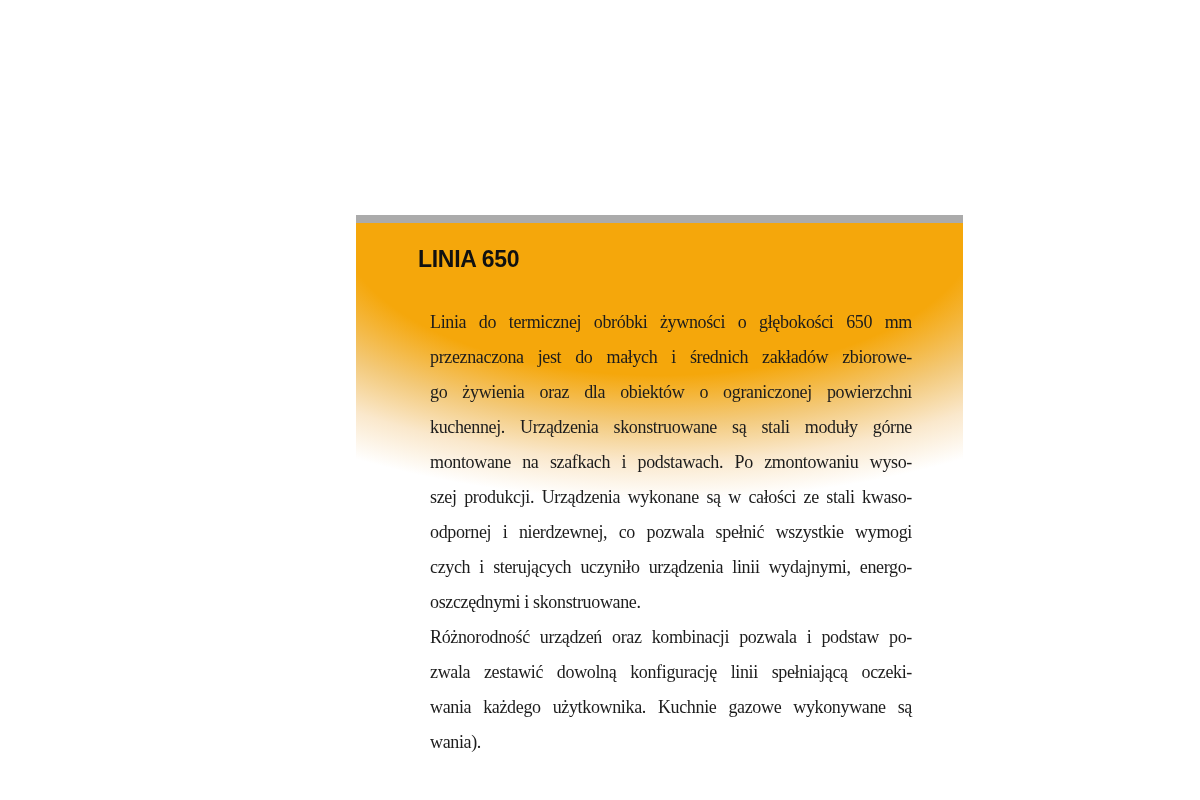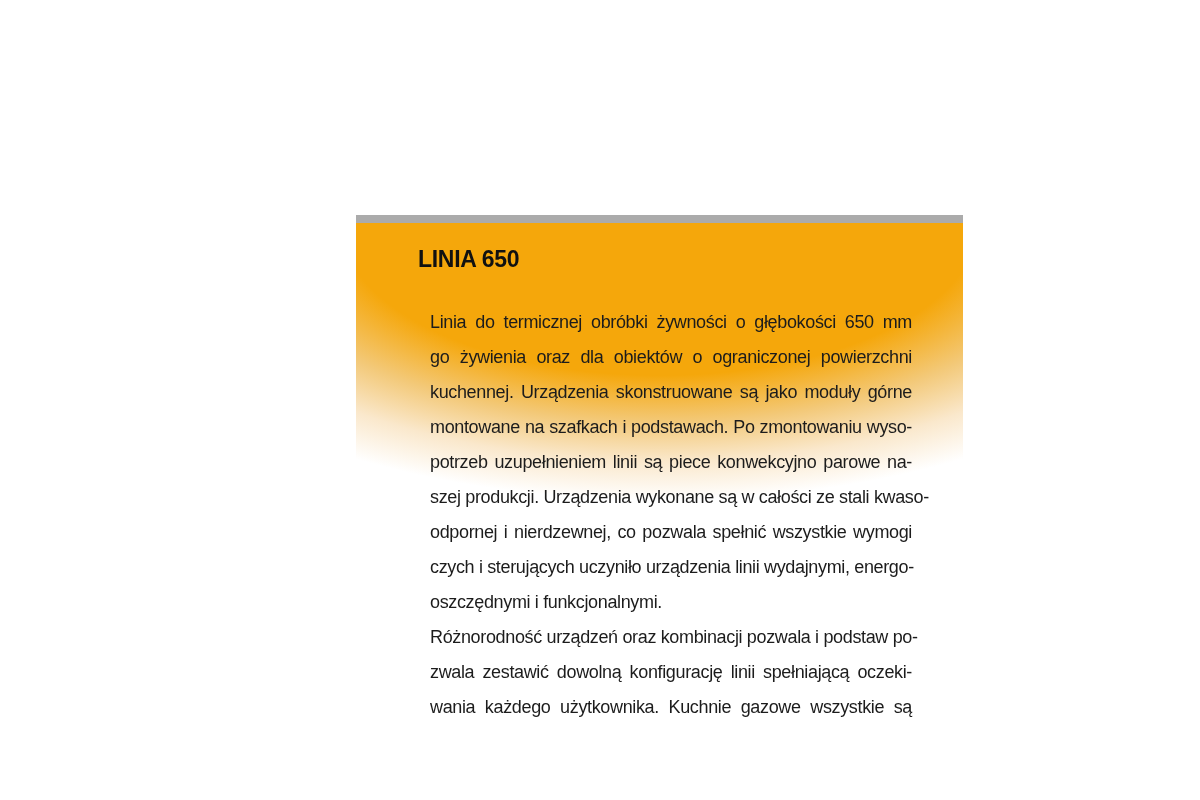--- a/index.html
+++ b/index.html
@@ -64,42 +64,44 @@
     font-size: 18px;
     line-height: 23px;
     letter-spacing: -0.35px;
   }
   .line {
     text-align: justify;
     text-align-last: justify;
     text-justify: inter-word;
     white-space: nowrap;
     height: 23px;
+    font-family: Liberation Serif, serif;
   }
   .line.para-end {
     text-align-last: left;
   }
 </style>
 </head>
 <body>
 
 <div class="page">
   <div class="panel">
     <div class="top-bar"></div>
     <div class="orange-area">
       <h1 class="section-title">LINIA 650</h1>
       <div class="article-body">
           <div class="line">Linia do termicznej obróbki  żywności o głębokości 650 mm</div>
+          <div class="line">przeznaczona jest do małych  i średnich  zakładów zbiorowe-</div>
           <div class="line">go żywienia oraz dla obiektów o ograniczonej powierzchni</div>
-          <div class="line">kuchennej. Urządzenia skonstruowane są  jako moduły górne</div>
+          <div class="line">kuchennej. Urządzenia skonstruowane są  stali moduły górne</div>
           <div class="line">montowane na szafkach i podstawach.  Po zmontowaniu wyso-</div>
-          <div class="line">potrzeb uzupełnieniem linii są piece konwekcyjno parowe na-</div>
           <div class="line">szej produkcji. Urządzenia wykonane są w całości ze stali kwaso-</div>
           <div class="line">odpornej i nierdzewnej, co pozwala spełnić wszystkie wymogi</div>
           <div class="line">czych i sterujących uczyniło urządzenia linii wydajnymi, energo-</div>
-          <div class="line para-end">oszczędnymi i funkcjonalnymi.</div>
+          <div class="line para-end">oszczędnymi i skonstruowane.</div>
           <div class="line">Różnorodność urządzeń oraz kombinacji pozwala i podstaw  po-</div>
           <div class="line">zwala zestawić dowolną konfigurację linii spełniającą oczeki-</div>
-          <div class="line">wania każdego użytkownika. Kuchnie gazowe wszystkie są</div>
+          <div class="line">wania każdego użytkownika. Kuchnie gazowe wykonywane są</div>
+          <div class="line para-end">wania).</div>
         </div>
     </div>
   </div>
 </div>
 
 </body></html>

